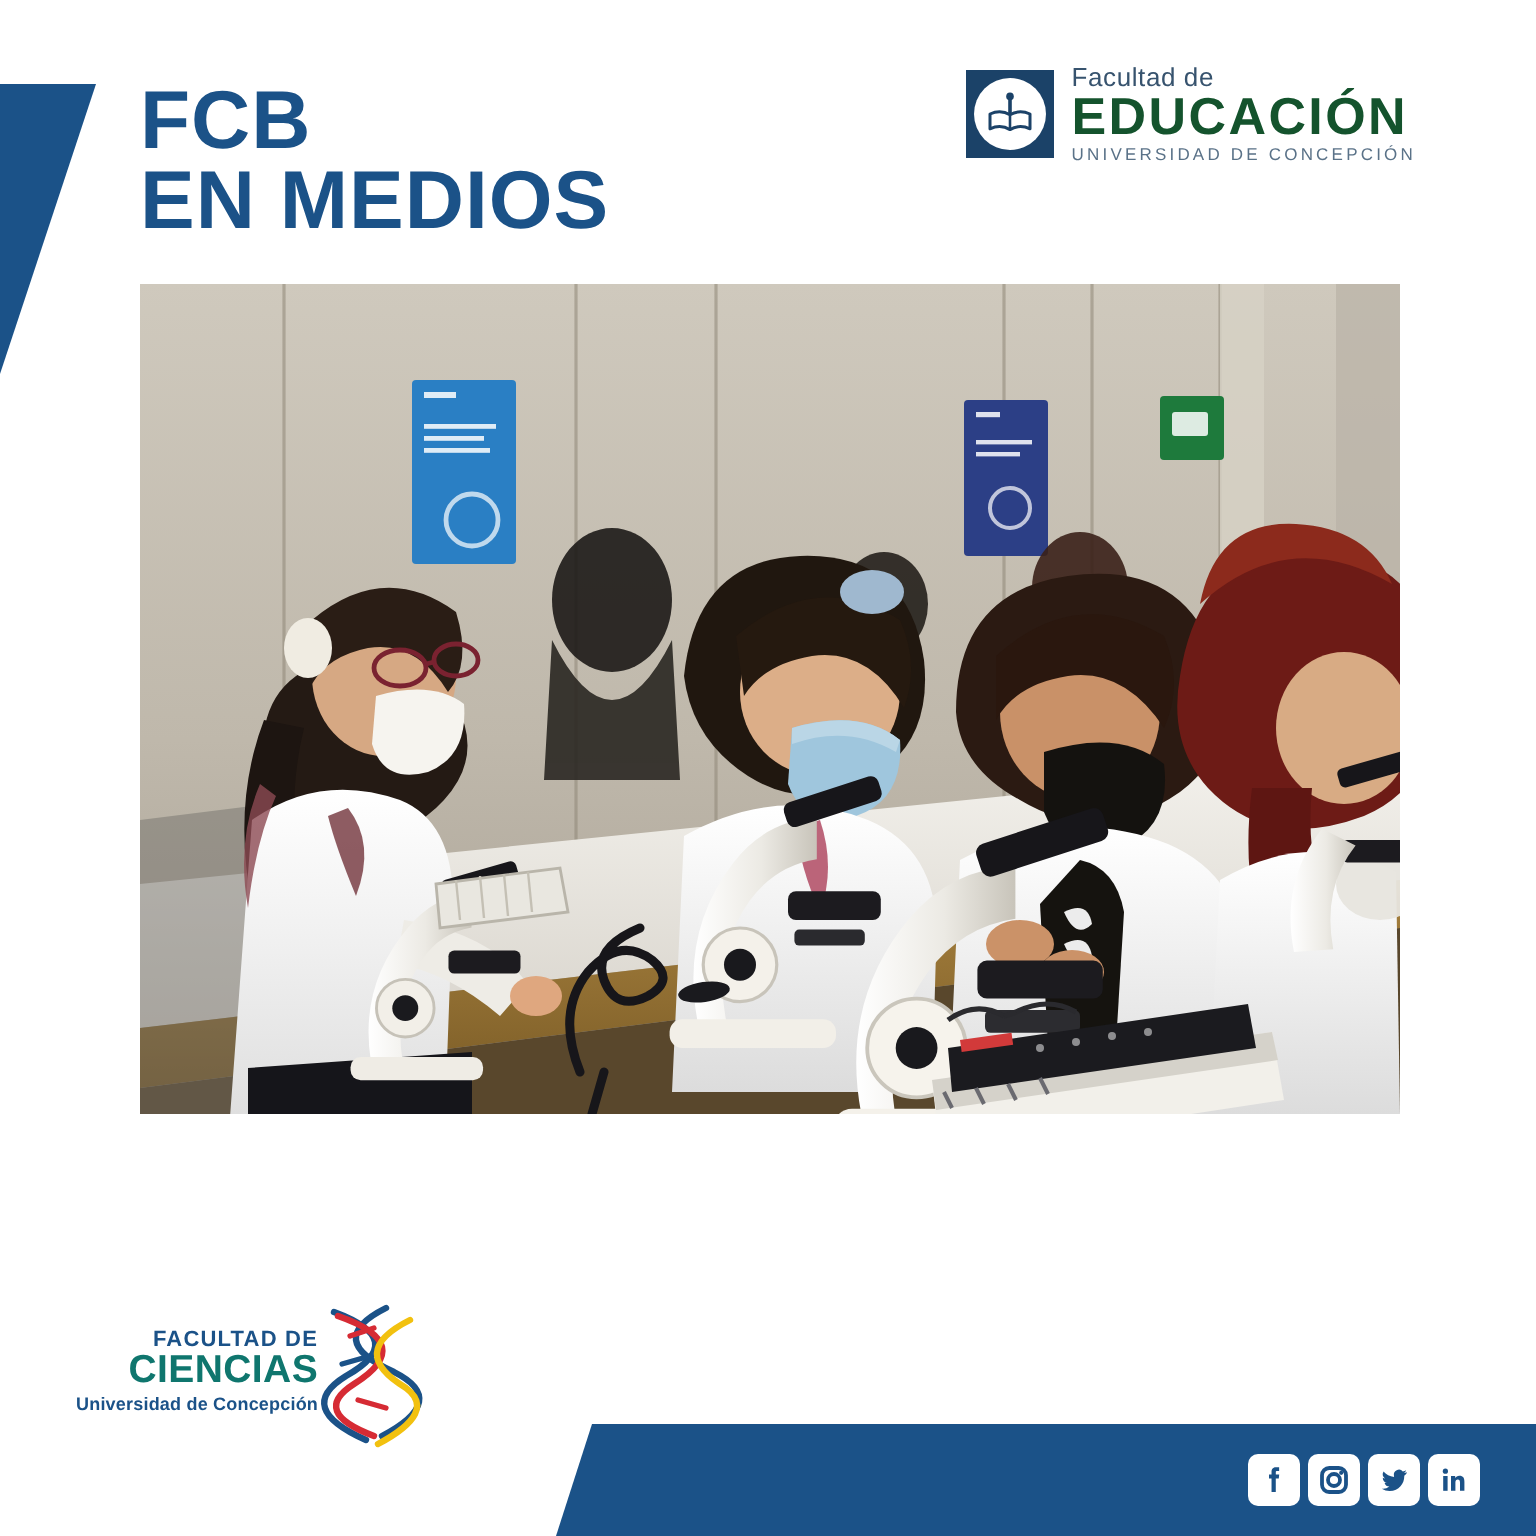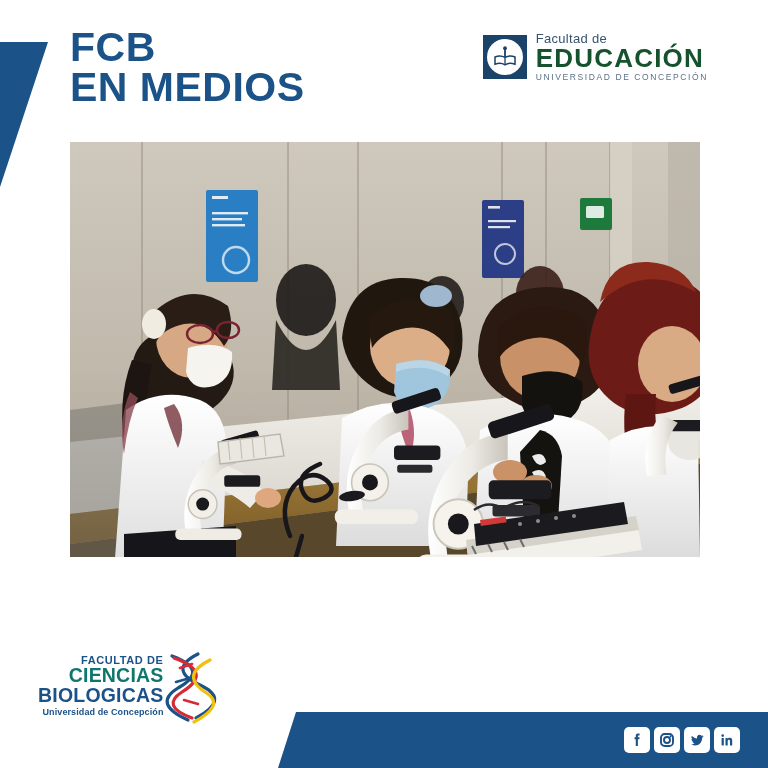--- a/index.html
+++ b/index.html
@@ -20,21 +20,21 @@
   
   .wedge{
     position:absolute;left:0;top:42px;
     width:48px;height:145px;
     background:#1b5288;
     clip-path:polygon(0 0, 100% 0, 0 100%);
   }
 
   
   .title-block{
-    position:absolute;left:70px;top:27px;
+    position:absolute;left:70px;top:40px;
     line-height:0.98;
   }
   .title-line{
     font-family:"Liberation Sans", sans-serif;
     font-weight:bold;
     font-size:41px;
     letter-spacing:0.5px;
     color:#1b5288;
     display:block;
     white-space:nowrap;
@@ -402,21 +402,20 @@
 
       <rect x="0" y="0" width="630" height="415" fill="none"></rect>
     </svg>
   </div>
 
 
   <div class="fcb-logo">
     <div class="fcb-text">
       <span class="fcb-fac">FACULTAD DE</span>
       <span class="fcb-cien">CIENCIAS</span>
-      <span class="fcb-bio">BIOLOGICAS</span>
       <span class="fcb-uni">Universidad de Concepción</span>
     </div>
     <svg class="fcb-helix" viewBox="0 0 74 76">
       <g fill="none" stroke-width="3.2" stroke-linecap="round">
         <path d="M14 8 Q52 22 20 40 Q-6 56 30 72" stroke="#1b5288"></path>
         <path d="M40 6 Q8 22 44 38 Q72 52 38 70" stroke="#1b5288"></path>
         <path d="M16 10 Q56 24 24 44 Q2 58 34 70" stroke="#d62b34"></path>
         <path d="M52 12 Q20 28 50 46 Q66 58 36 74" stroke="#f2c10f"></path>
       </g>
       <g stroke="#d62b34" stroke-width="2.6" stroke-linecap="round">

